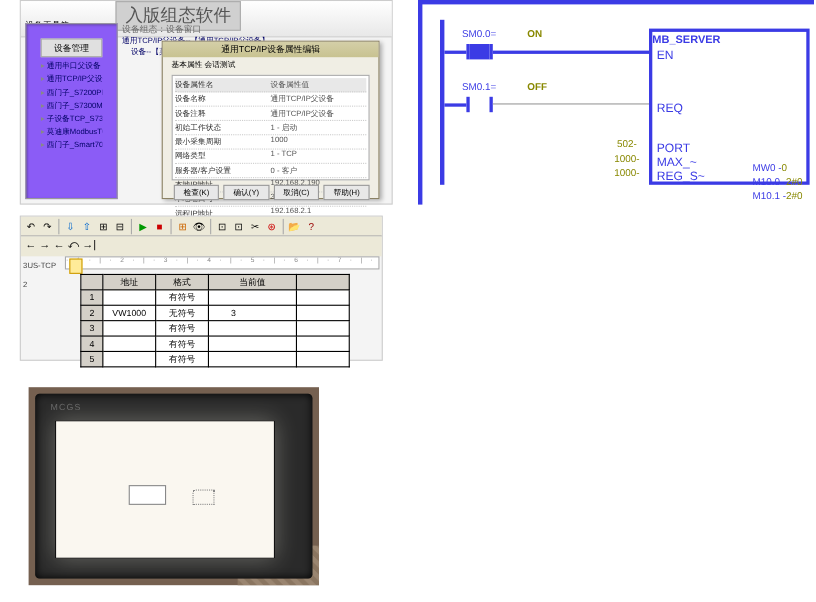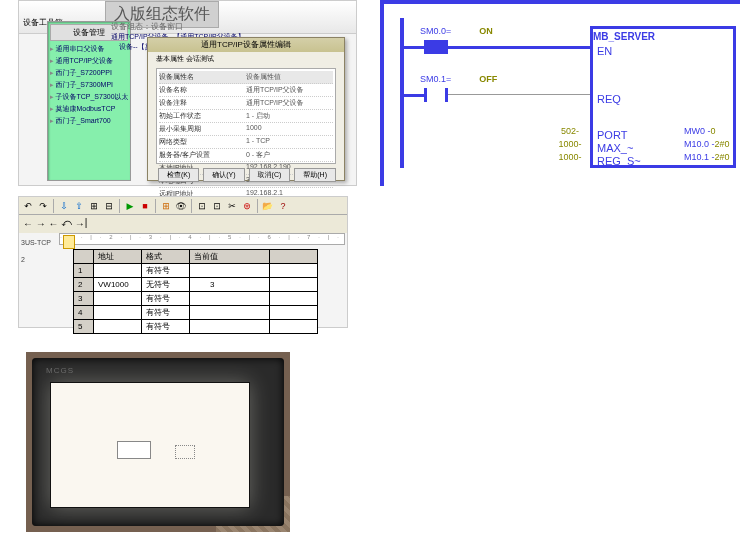--- a/index.html
+++ b/index.html
@@ -2,21 +2,21 @@
 <html><head>
 <meta charset="utf-8">
 <style>
   * { box-sizing: border-box; margin: 0; padding: 0; }
   body { width: 742px; height: 547px; font-family: "Microsoft YaHei", Arial, sans-serif; font-size: 9px; background: #fff; position: relative; }
   
   
   .panel1 { position: absolute; left: 18px; top: 0; width: 339px; height: 186px; border: 1px solid #ccc; background: #f4f4f4; }
   .p1-title-bar { background: linear-gradient(#fff, #e8e8e8); height: 14px; font-size: 8px; padding: 16px 4px; border-bottom: 1px solid #ccc; }
   .p1-chinese-title { position: absolute; left: 86px; top: 0; background: #d0d0d0; padding: 2px 8px; font-size: 16px; color: #555; border: 1px solid #aaa; }
-  .p1-tree { position: absolute; left: 4px; top: 20px; width: 84px; height: 160px; background: #86efac; border: 1px solid #999; box-shadow: inset 1px 1px 2px rgba(0,0,0,0.3); padding: 2px; margin-left: 24px; }
+  .p1-tree { position: absolute; left: 4px; top: 20px; width: 84px; height: 160px; background: #8b5cf6; border: 1px solid #999; box-shadow: inset 1px 1px 2px rgba(0,0,0,0.3); padding: 13px; }
   .p1-tree-header { background: #e0e0e0; text-align: center; font-size: 8px; padding: 2px; border: 1px solid #aaa; margin-bottom: 2px; }
   .tree-item { font-size: 7px; color: #006; padding: 1px 0; white-space: nowrap; overflow: hidden; }
   .tree-item::before { content: "▸ "; color: #888; }
   .p1-right-header { position: absolute; left: 92px; top: 20px; right: 4px; font-size: 8px; color: #666; }
   .p1-dialog { position: absolute; left: 128px; top: 36px; width: 198px; height: 144px; background: #f0eee4; border: 1px solid #8b8264; box-shadow: 2px 2px 4px rgba(0,0,0,0.3); }
   .p1-dialog-title { background: linear-gradient(#d4cfa8, #c8c290); height: 14px; font-size: 8px; text-align: center; padding-top: 1px; }
   .p1-dialog-tabs { font-size: 7px; padding: 2px 8px; }
   .p1-dialog-content { margin: 2px 8px; height: 96px; background: #fff; border: 1px solid #aaa; padding: 2px; }
   .prop-row { display: flex; font-size: 7px; border-bottom: 1px dotted #ccc; padding: 1px 0; }
   .prop-label { width: 50%; color: #333; }
@@ -30,34 +30,34 @@
   .ladder-rung { position: absolute; height: 3px; background: #3b3be5; }
   .contact { position: absolute; width: 24px; height: 20px; }
   .contact .bar-l { position: absolute; left: 0; top: 8px; width: 3px; height: 14px; background: #3b3be5; }
   .contact .bar-r { position: absolute; right: 0; top: 8px; width: 3px; height: 14px; background: #3b3be5; }
   .contact-label { position: absolute; font-size: 9px; color: #3b3be5; white-space: nowrap; }
   .contact-state { color: #888800; font-weight: bold; margin-left: 28px; }
   .fb-box { position: absolute; border: 3px solid #3b3be5; background: #fff; }
   .fb-title { position: absolute; top: 2px; left: 0; right: 0; text-align: left; font-size: 10px; color: #3b3be5; font-weight: bold; }
   .fb-pin { position: absolute; font-size: 11px; color: #3b3be5; }
   .fb-val-left { position: absolute; font-size: 9px; color: #888800; text-align: center; }
-  .fb-val-right { position: absolute; font-size: 9px; color: #3b3be5; }
+  .fb-val-right { position: absolute; font-size: 9px; color: #3b3be5; margin-top: 21px; }
   .fb-val-state { color: #888800; }
   
   
   .panel3 { position: absolute; left: 18px; top: 196px; width: 330px; height: 132px; background: #f4f4f4; border: 1px solid #ccc; }
   .p3-toolbar { height: 18px; background: #ece9d8; border-bottom: 1px solid #aaa; display: flex; align-items: center; padding: 0 2px; gap: 1px; }
   .tb-icon { width: 14px; height: 14px; border: 1px solid transparent; display: inline-flex; align-items: center; justify-content: center; font-size: 9px; }
   .tb-sep { width: 1px; height: 14px; background: #aaa; margin: 0 2px; }
   .p3-side { position: absolute; left: 0; top: 40px; width: 40px; font-size: 7px; color: #444; padding: 2px; }
   .p3-nav { height: 18px; background: #ece9d8; font-size: 10px; padding: 2px 4px; }
   .p3-ruler { height: 12px; background: #fff; border: 1px solid #aaa; margin: 0 2px 0 40px; font-size: 6px; letter-spacing: 3px; overflow: hidden; white-space: nowrap; color: #888; }
   .p3-sheet { position: absolute; left: 54px; top: 52px; background: #fff; }
   .p3-sheet table { border-collapse: collapse; }
-  .p3-sheet th, .p3-sheet td { border: 1px solid #000; font-size: 8px; padding: 1px 4px; min-width: 48px; height: 12px; text-align: left; background: #fff; }
+  .p3-sheet th, .p3-sheet td { border: 1px solid #000; font-size: 8px; padding: 1px 4px; min-width: 48px; height: 12px; text-align: center; background: #fff; }
   .p3-sheet th { background: #d4d0c8; font-weight: normal; }
   .p3-sheet .rowhead { background: #d4d0c8; min-width: 20px; }
   .p3-doc-icon { position: absolute; left: 44px; top: 38px; width: 12px; height: 14px; background: #ffeb99; border: 1px solid #cc9900; }
   
   
   .panel4 { position: absolute; left: 26px; top: 352px; width: 264px; height: 180px; background: #756050; }
   .hmi-bezel { position: absolute; left: 6px; top: 6px; right: 6px; bottom: 6px; background: #2a2a2a; border-radius: 4px; box-shadow: inset 0 0 8px #000; }
   .hmi-brand { position: absolute; left: 14px; top: 8px; font-size: 8px; color: #666; letter-spacing: 1px; text-align: center; }
   .hmi-screen { position: absolute; left: 18px; top: 24px; right: 34px; bottom: 18px; background: #faf7f0; border: 1px solid #111; box-shadow: 0 0 20px rgba(255,255,240,0.3); }
   .hmi-widget1 { position: absolute; left: 66px; top: 58px; width: 34px; height: 18px; background: #fff; border: 1px solid #888; }

